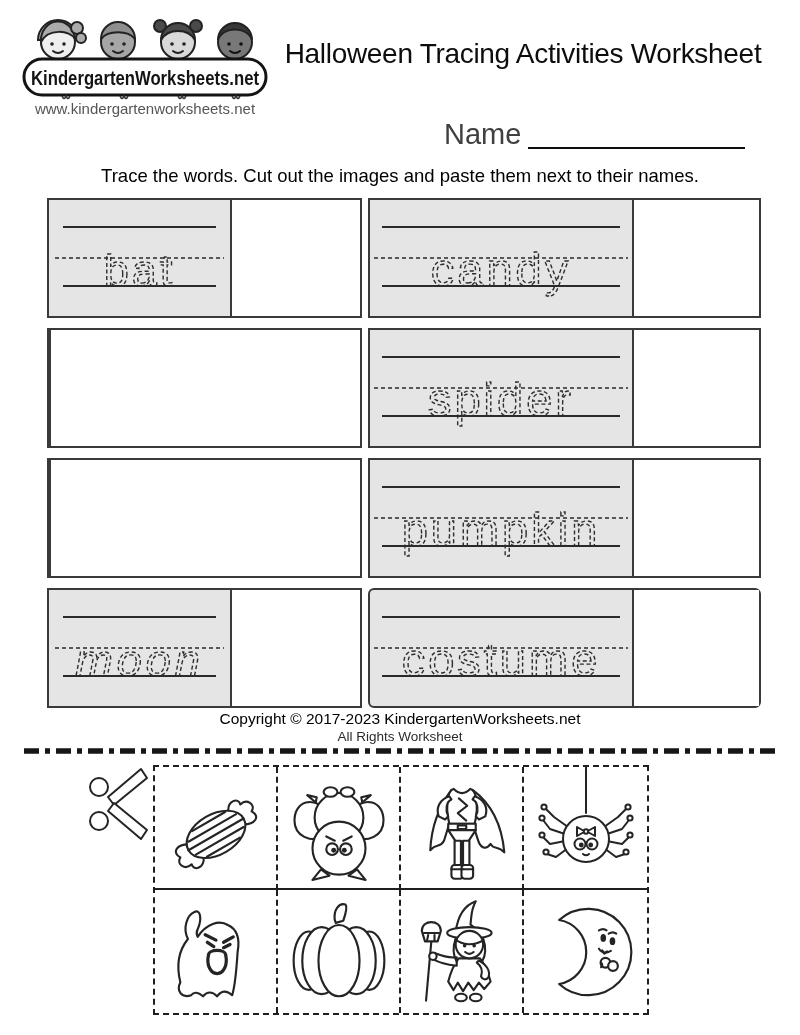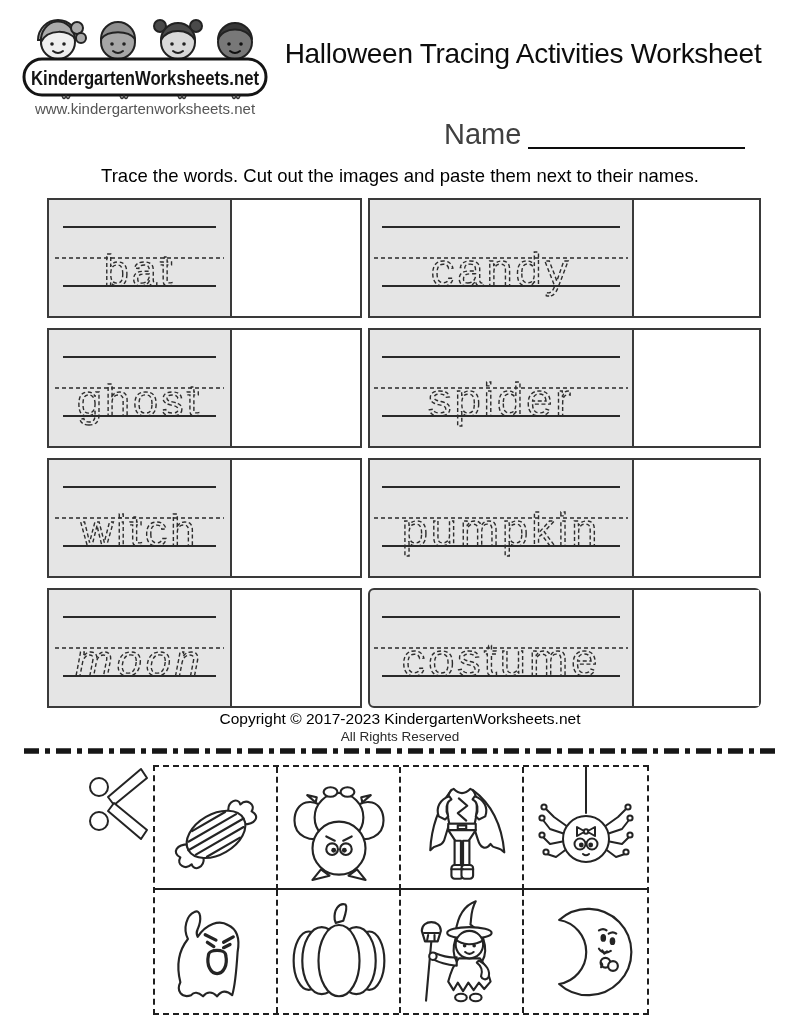--- a/index.html
+++ b/index.html
@@ -128,52 +128,36 @@
         <line class="rule-solid" x1="12" y1="27" x2="250" y2="27"></line>
         <line class="rule-dash" x1="4" y1="58" x2="258" y2="58"></line>
         <line class="rule-solid" x1="12" y1="86" x2="250" y2="86"></line>
         <text class="trace-word" x="50%" y="86" text-anchor="middle" font-size="47" letter-spacing="3">candy</text>
       </svg>
     </div>
     <div class="paste-area"></div>
   </div>
 
   <div class="trace-cell" style="left:47px;top:328px;width:311px;">
-    <div class="word-area" style="width:181px">
-      <svg width="181" height="112" viewBox="0 0 181 112">
-        <line class="rule-solid" x1="14" y1="27" x2="167" y2="27"></line>
-        <line class="rule-dash" x1="6" y1="58" x2="175" y2="58"></line>
-        <line class="rule-solid" x1="14" y1="86" x2="167" y2="86"></line>
-        <text class="trace-word" x="50%" y="86" text-anchor="middle" font-size="45" letter-spacing="3">ghost</text>
-      </svg>
-    </div>
     <div class="paste-area"></div>
   </div>
 
   <div class="trace-cell" style="left:368px;top:328px;width:389px;justify-content:flex-end;">
     <div class="word-area" style="width:262px">
       <svg width="262" height="112" viewBox="0 0 262 112">
         <line class="rule-solid" x1="12" y1="27" x2="250" y2="27"></line>
         <line class="rule-dash" x1="4" y1="58" x2="258" y2="58"></line>
         <line class="rule-solid" x1="12" y1="86" x2="250" y2="86"></line>
         <text class="trace-word" x="50%" y="86" text-anchor="middle" font-size="47" letter-spacing="3">spider</text>
       </svg>
     </div>
     <div class="paste-area"></div>
   </div>
 
   <div class="trace-cell" style="left:47px;top:458px;width:311px;">
-    <div class="word-area" style="width:181px">
-      <svg width="181" height="112" viewBox="0 0 181 112">
-        <line class="rule-solid" x1="14" y1="27" x2="167" y2="27"></line>
-        <line class="rule-dash" x1="6" y1="58" x2="175" y2="58"></line>
-        <line class="rule-solid" x1="14" y1="86" x2="167" y2="86"></line>
-        <text class="trace-word" x="50%" y="86" text-anchor="middle" font-size="45" letter-spacing="3">witch</text>
-      </svg>
-    </div>
     <div class="paste-area"></div>
   </div>
 
   <div class="trace-cell" style="left:368px;top:458px;width:389px;">
     <div class="word-area" style="width:262px">
       <svg width="262" height="112" viewBox="0 0 262 112">
         <line class="rule-solid" x1="12" y1="27" x2="250" y2="27"></line>
         <line class="rule-dash" x1="4" y1="58" x2="258" y2="58"></line>
         <line class="rule-solid" x1="12" y1="86" x2="250" y2="86"></line>
         <text class="trace-word" x="50%" y="86" text-anchor="middle" font-size="47" letter-spacing="3">pumpkin</text>
@@ -200,21 +184,21 @@
         <line class="rule-solid" x1="12" y1="27" x2="250" y2="27"></line>
         <line class="rule-dash" x1="4" y1="58" x2="258" y2="58"></line>
         <line class="rule-solid" x1="12" y1="86" x2="250" y2="86"></line>
         <text class="trace-word" x="50%" y="86" text-anchor="middle" font-size="47" letter-spacing="3">costume</text>
       </svg>
     </div>
     <div class="paste-area"></div>
   </div>
 
   <div class="abs copyright">Copyright © 2017-2023 KindergartenWorksheets.net</div>
-  <div class="abs rights">All Rights Reserved</div>
+  <div class="abs rights">All Rights Worksheet</div>
 
   <svg class="abs" style="left:22px;top:745px;" width="756" height="12">
     <line x1="2" y1="6" x2="754" y2="6" stroke="#161616" stroke-width="5.5" stroke-dasharray="15 6 5 6"></line>
   </svg>
 
   <svg class="abs art" style="left:86px;top:764px;" width="64" height="80" viewBox="0 0 64 80">
     <path d="M22,33 L55,5 L61,14 L28,41 Z"></path>
     <path d="M22,47 L55,75 L61,66 L28,39 Z"></path>
     <circle cx="13" cy="23" r="9" class="nofill" stroke-width="3.5"></circle>
     <circle cx="13" cy="57" r="9" class="nofill" stroke-width="3.5"></circle>

